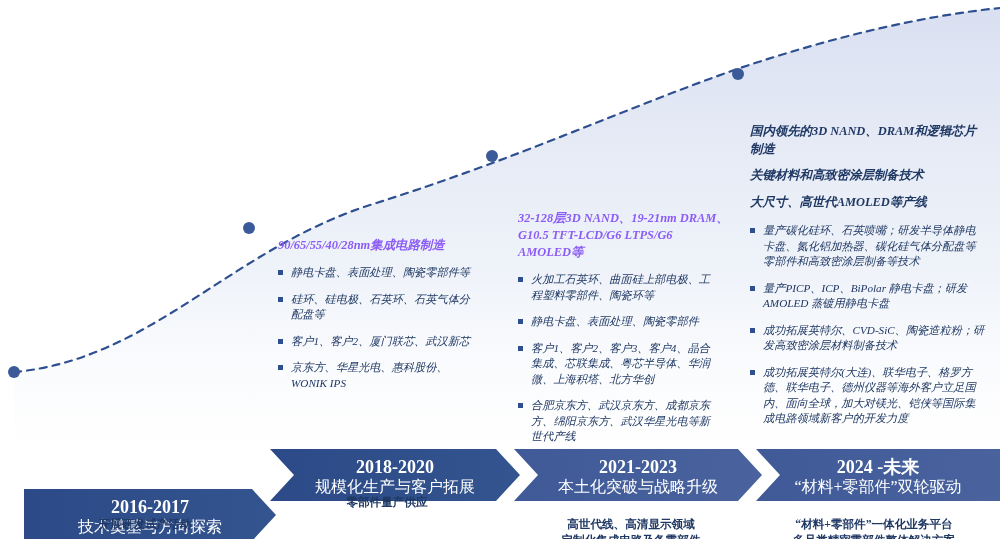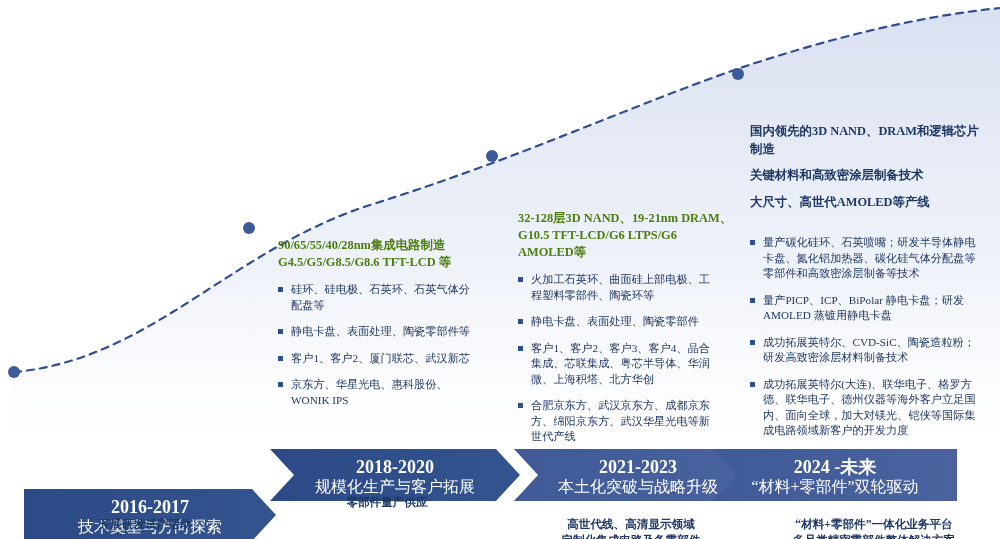--- a/index.html
+++ b/index.html
@@ -9,60 +9,60 @@
     font-family:"Liberation Serif", serif;
     background:#ffffff;
     position:relative;
   }
   #root { position:absolute; inset:0; }
 
   
   .bg-svg { position:absolute; left:0; top:0; width:1000px; height:539px; }
 
   
-  .block { position:absolute; color:#1f3864; }
+  .block { position:absolute; color:#1f3864;font-style:italic; }
   .headline {
     font-weight:bold; font-size:12.4px; line-height:17px;
-    color:#4d7c0f; letter-spacing:0px;
+    color:#8b5cf6; letter-spacing:0px;
   }
   .headline div { white-space:nowrap; }
   .bullets { margin-top:11px; }
   .bullet { position:relative; padding-left:13px; margin-bottom:11px;
             font-size:11.2px; line-height:15.5px; color:#1f3864; }
   .bullet::before {
     content:""; position:absolute; left:0; top:5px;
     width:5px; height:5px; background:#2e4f8f;
   }
   .blk-b1 { left:278px; top:237px; width:195px; }
   .blk-b2 { left:518px; top:210px; width:200px; }
   .blk-b3 { left:750px; top:123px; width:235px; }
 
   .b3-head { font-weight:bold; font-size:12.4px; line-height:17.5px; color:#1f3864; }
   .b3-head .ln { margin-bottom:9px; }
-  .b3-bullets { margin-top:24px; }
+  .b3-bullets { margin-top:12px; }
 
   
   .dot { position:absolute; width:12px; height:12px; border-radius:50%;
          background:#3c5a99; }
 
   
   .banner { position:absolute; height:52px; }
   .banner svg { display:block; }
   .banner .txt {
     position:absolute; left:0; top:0; width:100%; height:100%;
     display:flex; flex-direction:column; align-items:center; justify-content:center;
     color:#ffffff; pointer-events:none;
   }
   .banner .yr { font-size:18px; font-weight:bold; line-height:21px; }
   .banner .sub { font-size:16px; line-height:15px; margin-top:1px; }
 
   .bn0 { left:24px;  top:449px; width:252px;margin-top:40px; }
   .bn1 { left:270px; top:449px; width:250px; }
   .bn2 { left:514px; top:449px; width:248px; }
-  .bn3 { left:713px; top:449px; width:244px; }
+  .bn3 { left:756px; top:449px; width:244px; }
 
   
   .foot { position:absolute; text-align:center; color:#1f3864;
           font-size:11.6px; line-height:16px; font-weight:bold; }
   .f0 { left:20px;  top:517px; width:250px; font-weight:bold; }
   .f1 { left:262px; top:495px; width:250px; }
   .f2 { left:506px; top:517px; width:250px; }
   .f3 { left:748px; top:517px; width:252px; }
 </style>
 </head>
@@ -93,25 +93,24 @@
   </svg>
 
   <div class="dot" style="left:8px;  top:366px;"></div>
   <div class="dot" style="left:243px;top:222px;"></div>
   <div class="dot" style="left:486px;top:150px;"></div>
   <div class="dot" style="left:732px;top:68px;"></div>
 
   <div class="block blk-b1">
     <div class="headline">
       <div>90/65/55/40/28nm集成电路制造</div>
-      <div>G4.5/G5/G8.5/G8.6 TFT-LCD 等</div>
     </div>
     <div class="bullets">
+      <div class="bullet">静电卡盘、表面处理、陶瓷零部件等</div>
       <div class="bullet">硅环、硅电极、石英环、石英气体分配盘等</div>
-      <div class="bullet">静电卡盘、表面处理、陶瓷零部件等</div>
       <div class="bullet">客户1、客户2、厦门联芯、武汉新芯</div>
       <div class="bullet">京东方、华星光电、惠科股份、WONIK IPS</div>
     </div>
   </div>
 
   <div class="block blk-b2">
     <div class="headline">
       <div>32-128层3D NAND、19-21nm DRAM、</div>
       <div>G10.5 TFT-LCD/G6 LTPS/G6</div>
       <div>AMOLED等</div>

